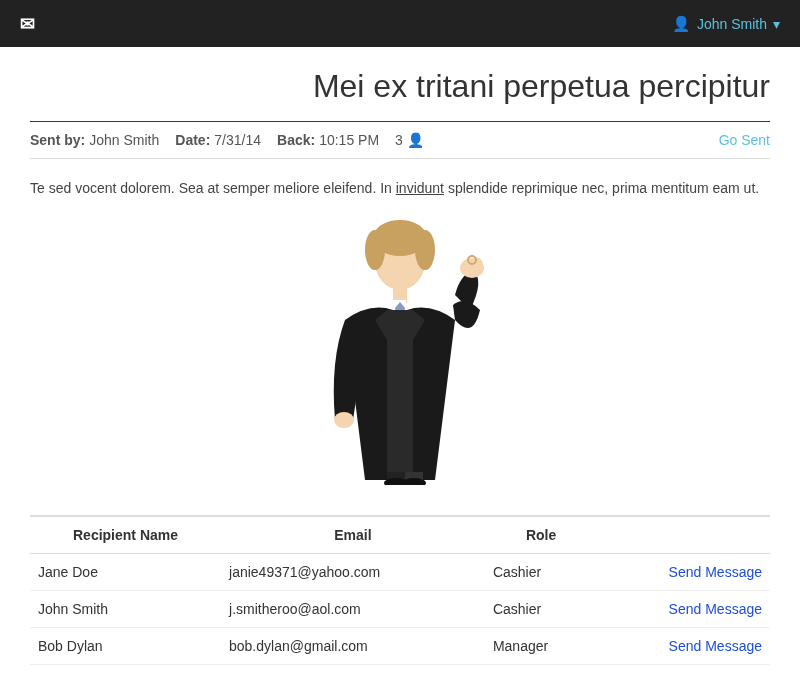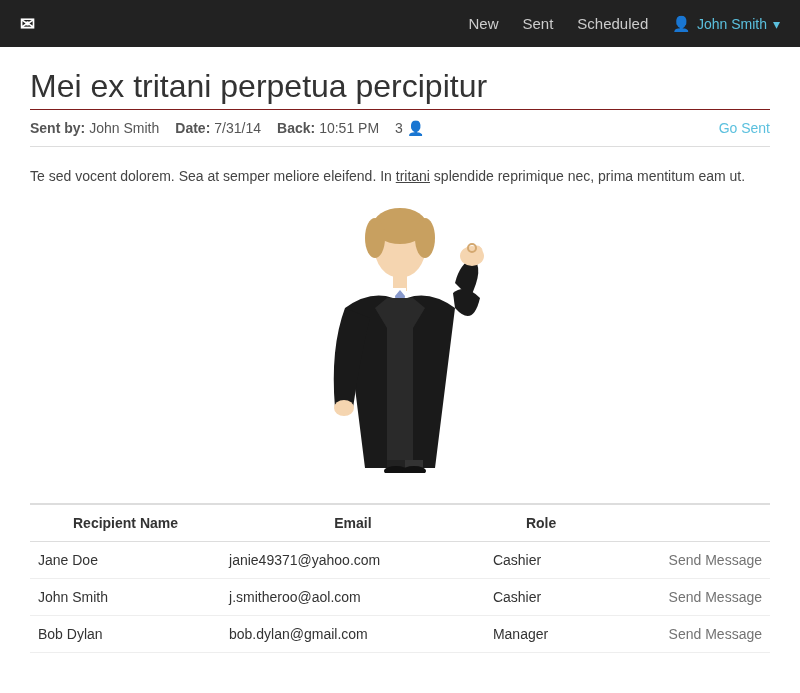--- a/index.html
+++ b/index.html
@@ -55,22 +55,23 @@
     
     .container {
       max-width: 800px;
       padding: 20px 30px;
     }
 
     .message-title {
       font-size: 32px;
       font-weight: 300;
       color: #333;
-      margin-bottom: 4px;
+      margin-bottom: 16px;
       line-height: 1.2;
+      text-align: right;
     }
 
     .message-meta {
       border-top: 1px solid #7f1d1d;
       border-bottom: 1px solid #ddd;
       padding: 10px 0;
       display: flex;
       align-items: center;
       gap: 16px;
       font-size: 14px;
@@ -118,38 +119,33 @@
       padding: 10px 8px;
       border-top: 2px solid #ddd;
       border-bottom: 1px solid #ddd;
     }
     .recipients-table td {
       padding: 10px 8px;
       border-bottom: 1px solid #eee;
       font-size: 14px;
     }
     .recipients-table .send-link {
-      color: #737373;
+      color: #1d4ed8;
       text-decoration: none;
       text-align: right;
     }
     .recipients-table .col-action { text-align: right; }
   </style>
 </head>
 <body>
 
 <nav class="navbar">
   <div class="navbar-brand">
     <span class="envelope-icon">✉</span>
   </div>
-  <div class="navbar-links">
-    <a href="#">New</a>
-    <a href="#">Sent</a>
-    <a href="#">Scheduled</a>
-  </div>
   <div class="navbar-user">
     <span class="user-icon">👤</span>
     <span>John Smith</span>
     <span>▾</span>
   </div>
 </nav>
 
 <div class="container">
 
   <h1 class="message-title">Mei ex tritani perpetua percipitur</h1>
@@ -158,31 +154,31 @@
     <span class="meta-item">
       <span class="meta-label">Sent by:</span>
       <span>John Smith</span>
     </span>
     <span class="meta-item">
       <span class="meta-label">Date:</span>
       <span>7/31/14</span>
     </span>
     <span class="meta-item">
       <span class="meta-label">Back:</span>
-      <span>10:51 PM</span>
+      <span>10:15 PM</span>
     </span>
     <span class="recipients-count">
       <span>3</span>
       <span>👤</span>
     </span>
     <a href="#" class="go-back-link">Go Sent</a>
   </div>
 
   <div class="message-body">
-    <span>Te sed vocent dolorem. Sea at semper meliore eleifend. In </span><u>tritani</u><span> splendide reprimique nec, prima mentitum eam ut.</span>
+    <span>Te sed vocent dolorem. Sea at semper meliore eleifend. In </span><u>invidunt</u><span> splendide reprimique nec, prima mentitum eam ut.</span>
   </div>
 
   <div class="message-image">
     <svg width="170" height="265" viewBox="0 0 170 265">
 
       <ellipse cx="85" cy="38" rx="26" ry="32" fill="#f5d5b0"></ellipse>
 
       <ellipse cx="85" cy="18" rx="27" ry="18" fill="#c8a060"></ellipse>
       <ellipse cx="60" cy="30" rx="10" ry="20" fill="#c8a060"></ellipse>
       <ellipse cx="110" cy="30" rx="10" ry="20" fill="#c8a060"></ellipse>

